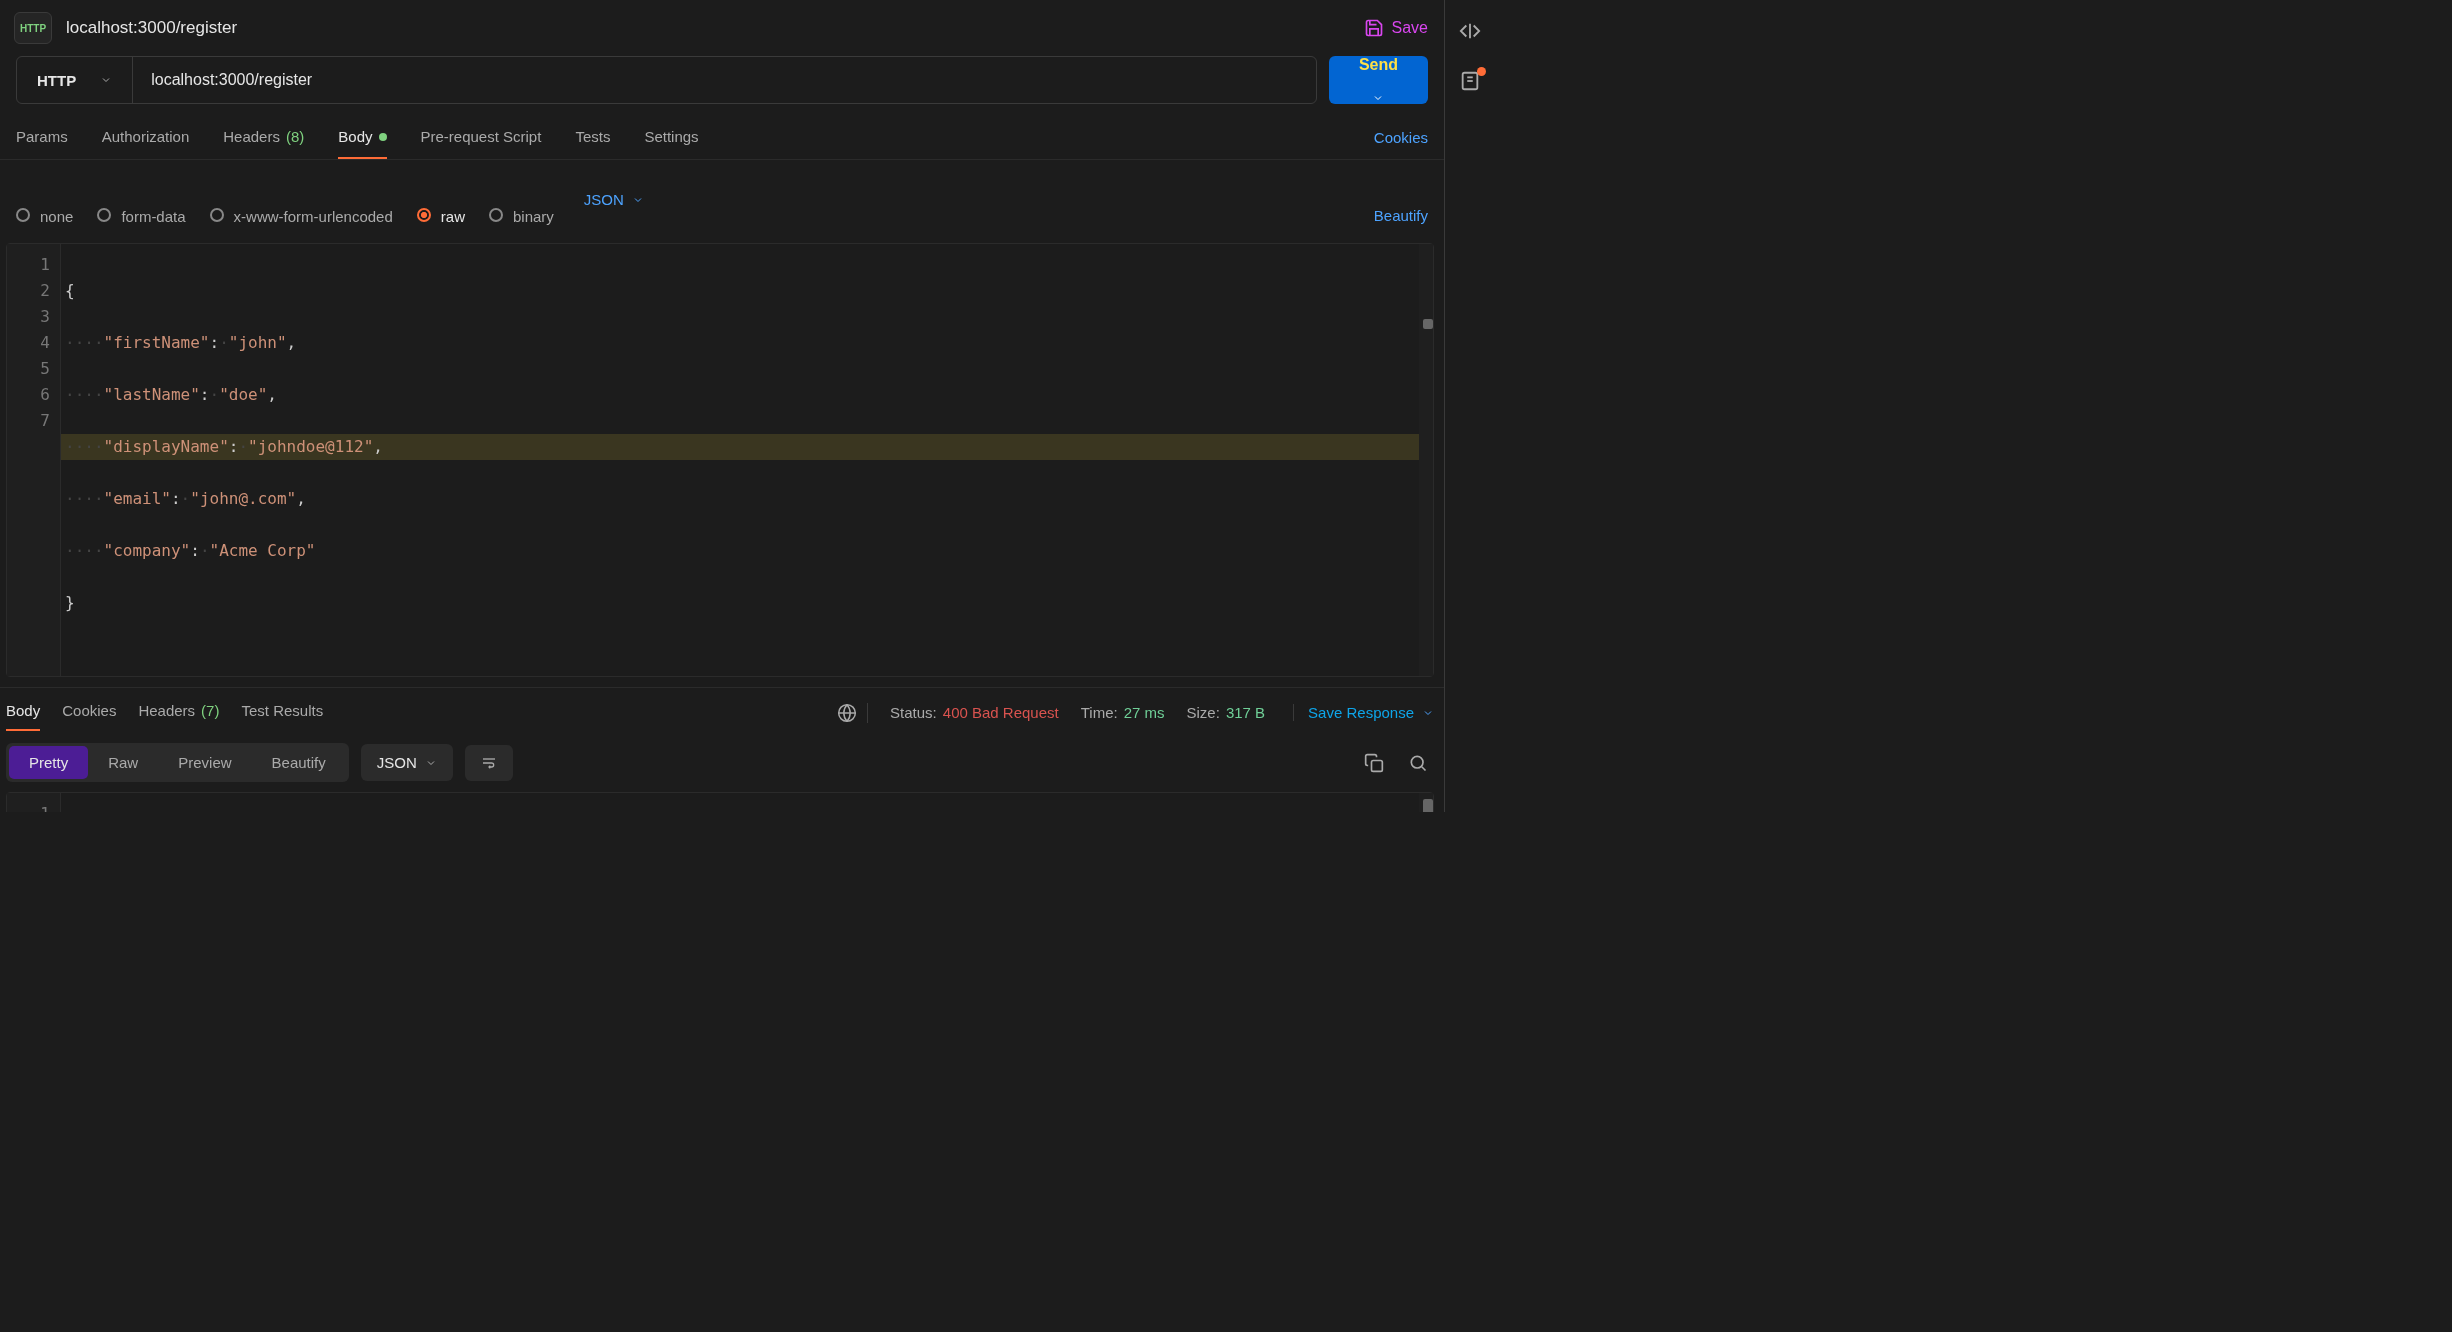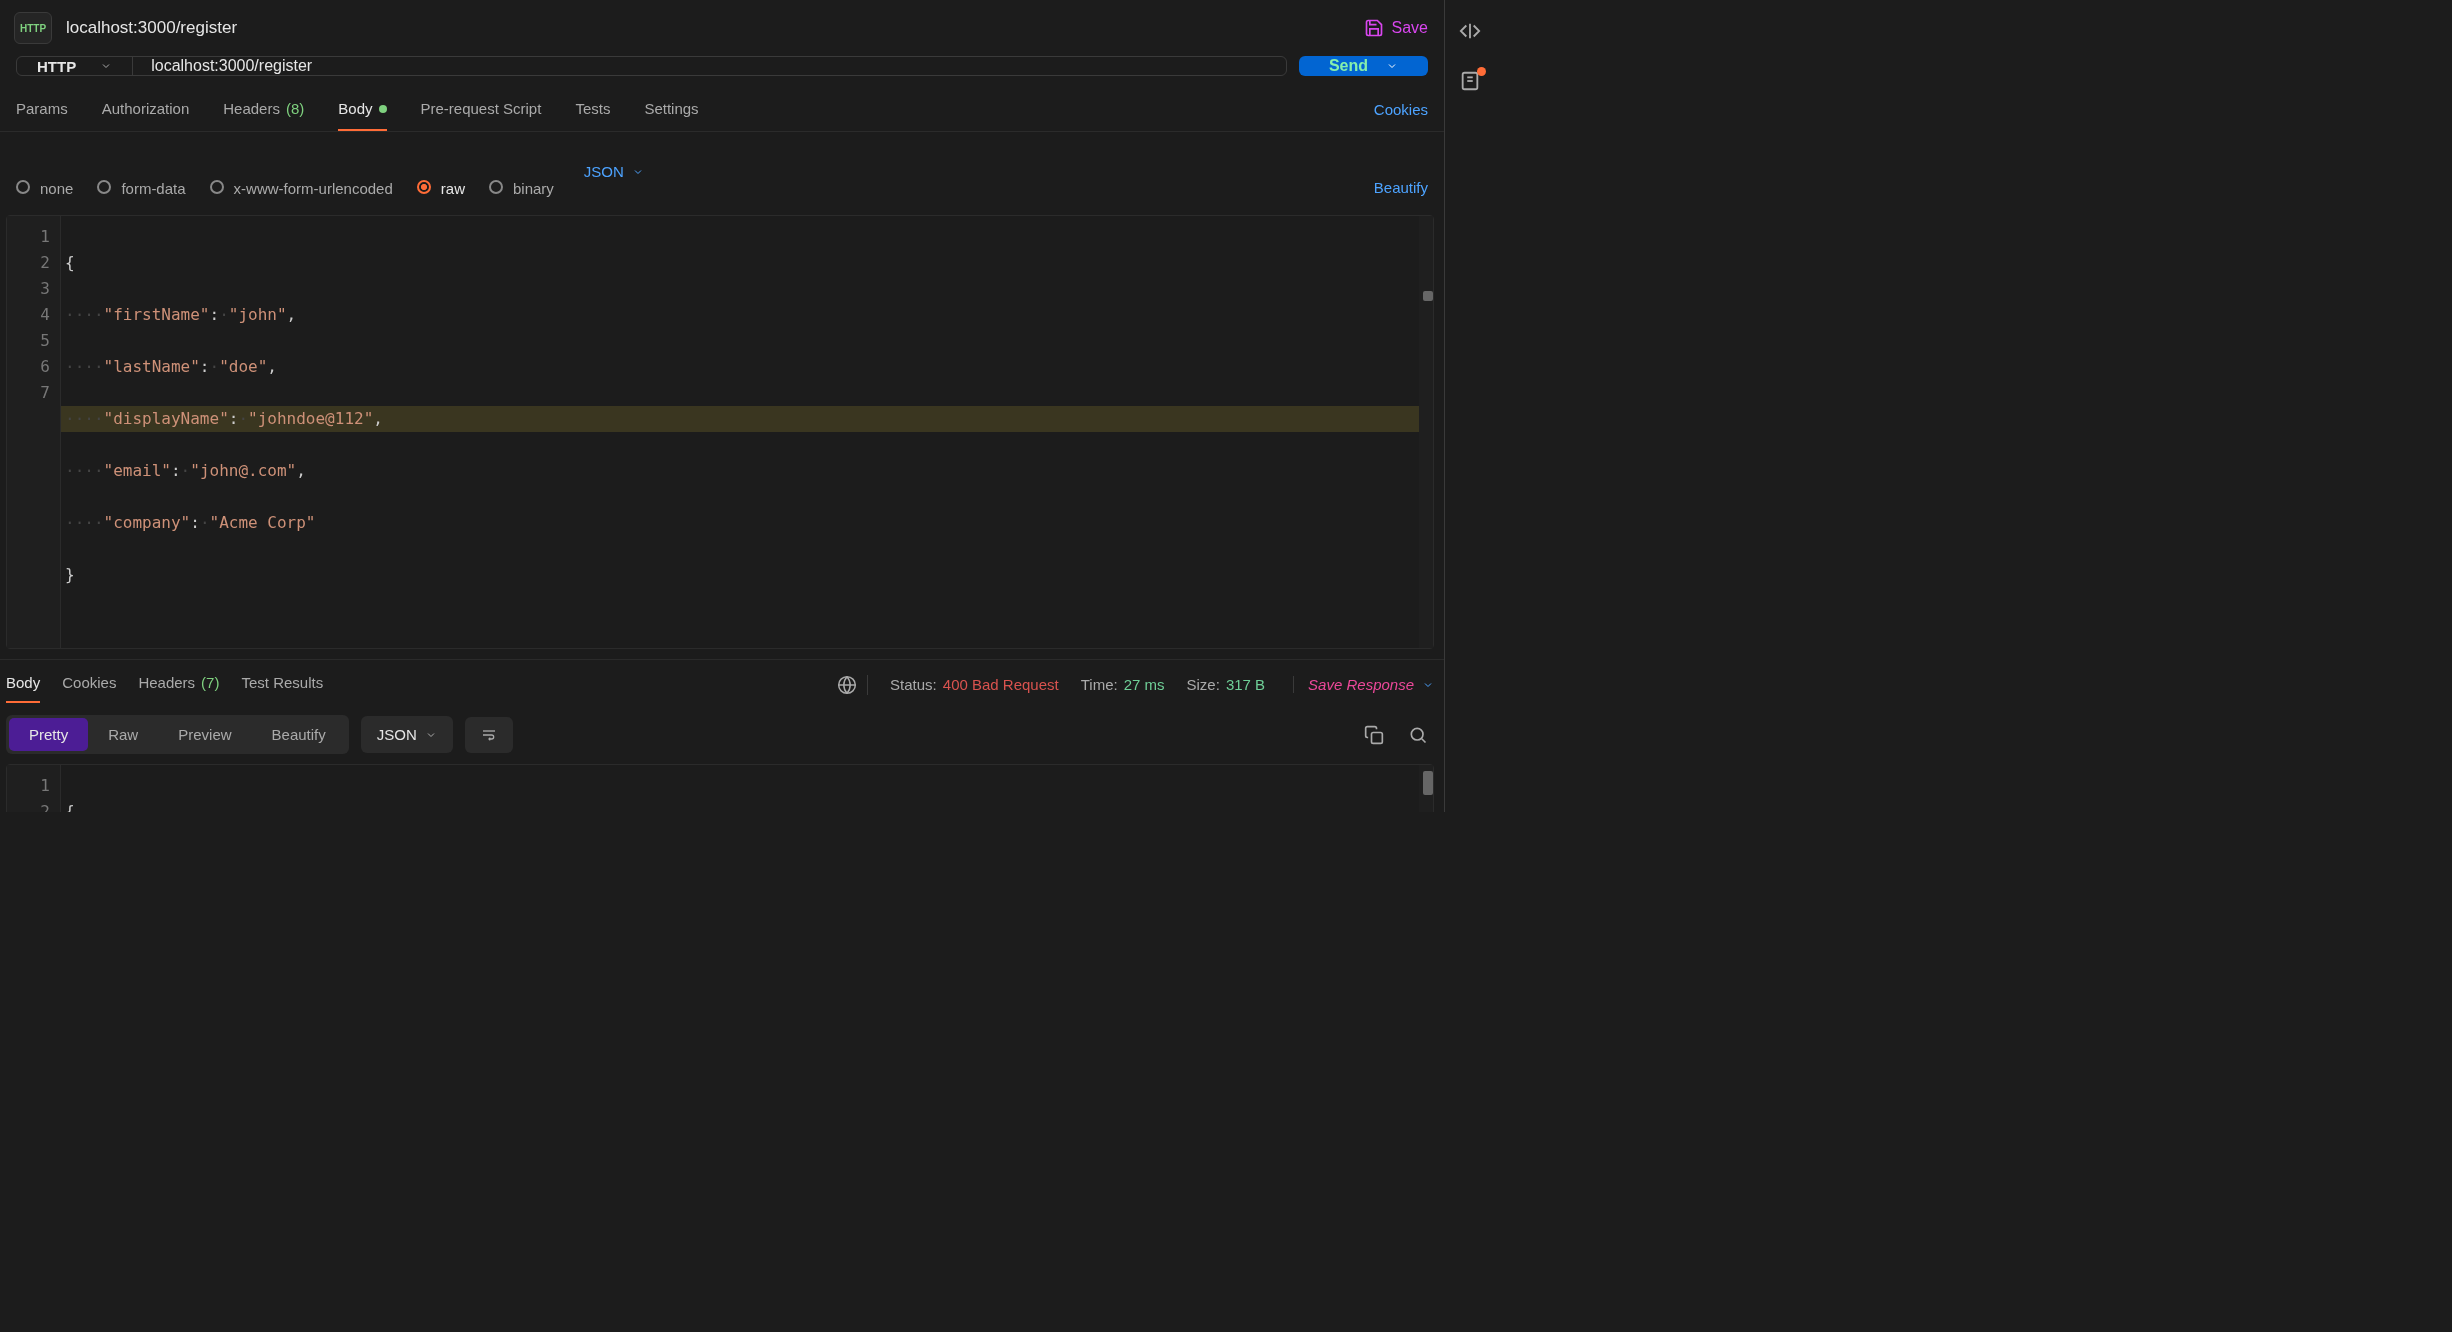--- a/index.html
+++ b/index.html
@@ -23,21 +23,21 @@
 .http-badge { width:38px; height:32px; border:1px solid #3a3a3a; border-radius:6px; display:flex; align-items:center; justify-content:center; color:#7fd17f; font-size:10px; font-weight:700; background:#252525; }
 .tab-title { font-size:17px; color:#e6e6e6; font-weight:500; }
 .tab-spacer { flex:1; }
 .save-btn { display:flex; align-items:center; gap:8px; color:#d946ef; font-size:16px; cursor:pointer; }
 
 
 .url-row { display:flex; align-items:stretch; padding: 0 16px 0 16px; gap:12px; margin-bottom:14px; }
 .url-box { flex:1; display:flex; border:1px solid #3a3a3a; border-radius:6px; overflow:hidden; }
 .method-select { display:flex; align-items:center; padding:0 20px; font-size:15px; font-weight:600; color:#e6e6e6; cursor:pointer; gap:24px; border-right:1px solid #3a3a3a; }
 .url-input { flex:1; display:flex; align-items:center; padding:0 18px; font-size:16px; color:#e6e6e6; }
-.send-btn { background:#0265d2; color:#86efac; border-radius:6px; display:flex; align-items:center; padding:0 30px; gap:18px; font-size:16px; font-weight:600; cursor:pointer; }
+.send-btn { background:#0265d2; color:#fde047; border-radius:6px; display:flex; align-items:center; padding:0 30px; gap:18px; font-size:16px; font-weight:600; cursor:pointer;flex-direction:column; }
 
 
 .req-tabs { display:flex; align-items:center; padding:0 16px; gap:34px; border-bottom:1px solid #2b2b2b;text-align:right; }
 .req-tab { padding:10px 0 12px 0; color:#aaa; font-size:15px; cursor:pointer; border-bottom:2px solid transparent; display:flex; align-items:center; gap:6px; }
 .req-tab.active { color:#e6e6e6; border-bottom-color:#ff6c37; }
 .count-badge { color:#7fd17f; }
 .green-dot { width:8px; height:8px; background:#7fd17f; border-radius:50%; }
 .req-tabs .spacer { flex:1; }
 .cookies-link { color:#4da3ff; font-size:15px; cursor:pointer; padding:10px 0 12px 0; }
 
@@ -63,21 +63,21 @@
 .dots { color:#444; }
 
 
 .resp-bar { display:flex; align-items:center; padding:6px 10px 4px 6px; gap:22px; border-top:1px solid #2b2b2b; }
 .resp-tab { color:#aaa; font-size:15px; cursor:pointer; padding:8px 0 10px 0; border-bottom:2px solid transparent; display:flex; gap:6px; }
 .resp-tab.active { color:#e6e6e6; border-bottom-color:#ff6c37; }
 .resp-bar .spacer { flex:1; }
 .meta { font-size:15px; color:#aaa; display:flex; align-items:center; gap:6px; }
 .meta-val-red { color:#d9534f; }
 .meta-val-green { color:#6fcf97; }
-.save-resp { color:#ec4899; font-size:15px; display:flex; align-items:center; gap:8px; cursor:pointer; padding-left:14px; border-left:1px solid #3a3a3a; margin-left:6px;font-style:italic; }
+.save-resp { color:#0ea5e9; font-size:15px; display:flex; align-items:center; gap:8px; cursor:pointer; padding-left:14px; border-left:1px solid #3a3a3a; margin-left:6px; }
 .globe-btn { color:#aaa; cursor:pointer; padding-right:10px; border-right:1px solid #3a3a3a; }
 
 
 .view-row { display:flex; align-items:center; padding:8px 10px 10px 6px; gap:12px; }
 .seg-group { display:flex; background:#2b2b2b; border-radius:6px; padding:3px; }
 .seg-btn { padding:8px 20px; font-size:15px; color:#aaa; border-radius:5px; cursor:pointer; }
 .seg-btn.active { background:#4c1d95; color:#e6e6e6; }
 .dd-btn { display:flex; align-items:center; gap:8px; background:#2b2b2b; padding:10px 16px; border-radius:6px; font-size:15px; color:#e6e6e6; cursor:pointer; }
 .wrap-btn { background:#2b2b2b; padding:10px 14px; border-radius:6px; cursor:pointer; color:#aaa; display:flex; align-items:center; }
 .view-row .spacer { flex:1; }

